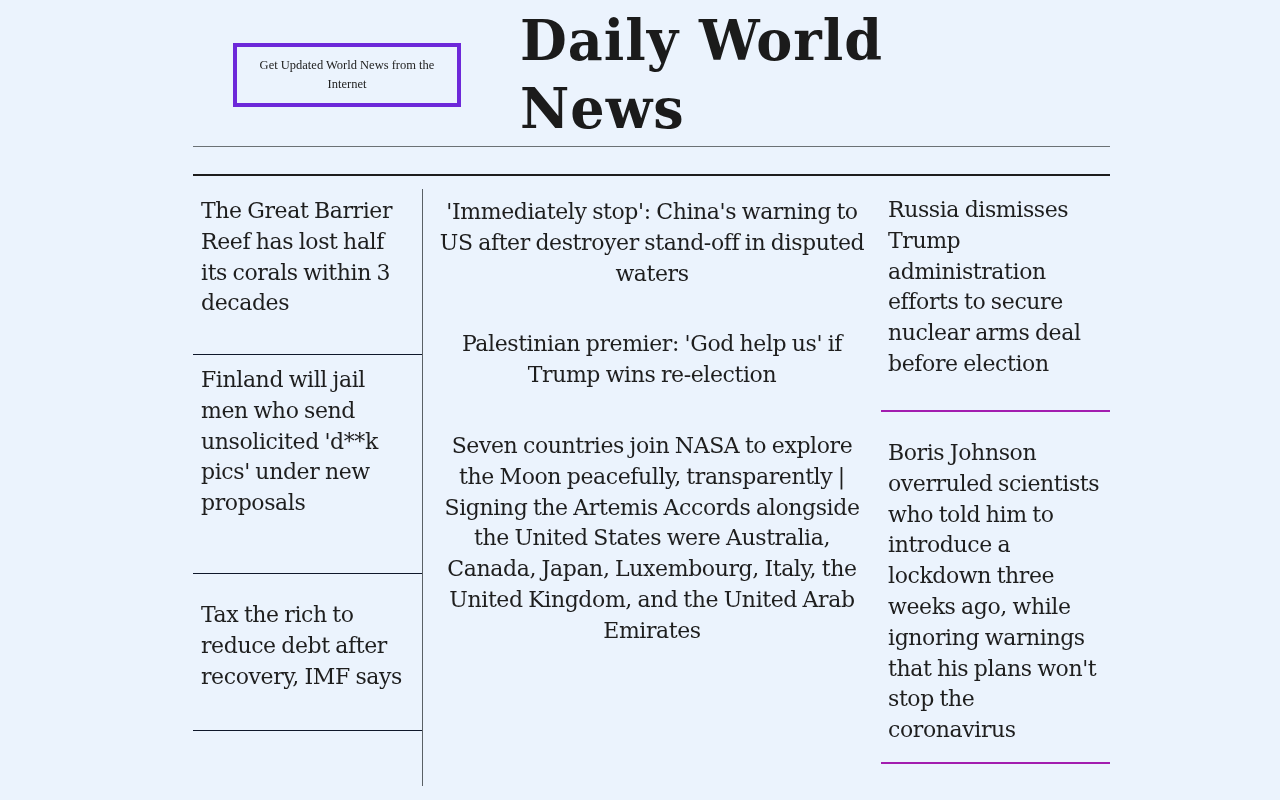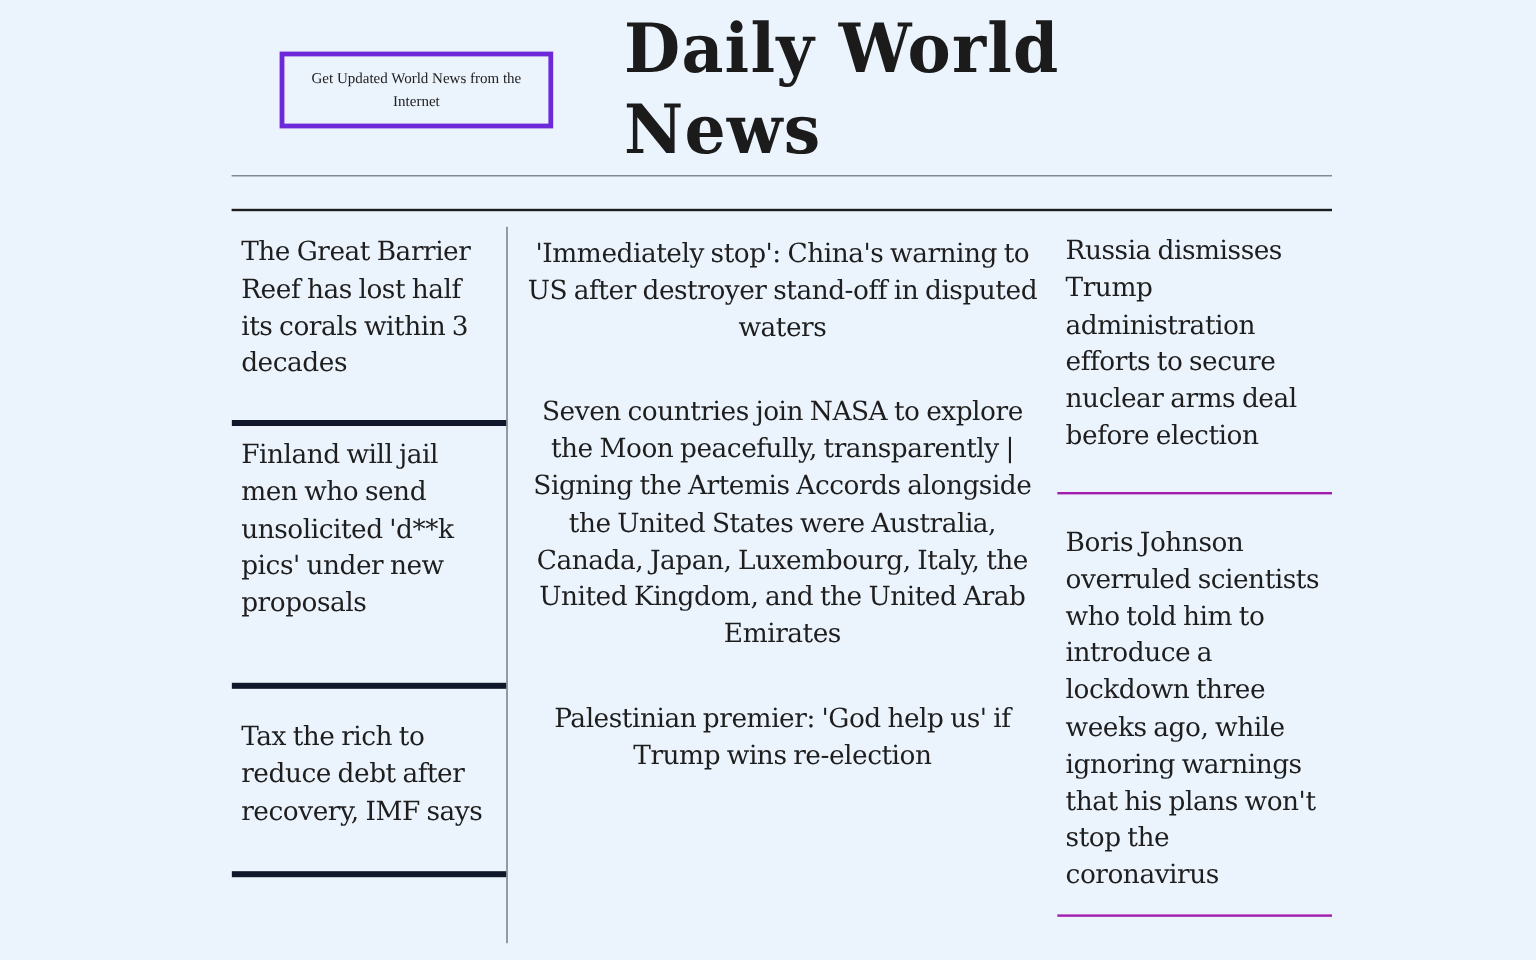--- a/index.html
+++ b/index.html
@@ -113,21 +113,21 @@
       font-size: 22px;
       line-height: 30.8px;
       color: #1e1e1e;
       cursor: pointer;
       letter-spacing: -0.4px;
       word-spacing: -1px;
     }
     .left-article {
       padding: 7px 10px 0 8px;
       box-sizing: border-box;
-      border-bottom: 5px solid #0f172a;
+      border-bottom: 1px solid #0f172a;
     }
     .left-article.a1 { height: 166px; }
     .left-article.a2 { height: 219px; padding-top: 10px; }
     .left-article.a3 { height: 157px; padding-top: 26px; }
     .left-article.a4 { border-bottom: none; padding-top: 26px; }
     .mid-article {
       padding: 8px 0 0 0;
       margin-bottom: 28px;
     }
     .mid-article + .mid-article { padding-top: 12px; }
@@ -161,24 +161,24 @@
     <div class="left-article a3">
       <div class="headline">Tax the rich to reduce debt after recovery, IMF says</div>
     </div>
   </div>
 
   <div class="col-mid">
     <div class="mid-article">
       <div class="headline">'Immediately stop': China's warning to US after destroyer stand-off in disputed waters</div>
     </div>
     <div class="mid-article">
-      <div class="headline">Seven countries join NASA to explore the Moon peacefully, transparently | Signing the Artemis Accords alongside the United States were Australia, Canada, Japan, Luxembourg, Italy, the United Kingdom, and the United Arab Emirates</div>
+      <div class="headline">Palestinian premier: 'God help us' if Trump wins re-election</div>
     </div>
     <div class="mid-article">
-      <div class="headline">Palestinian premier: 'God help us' if Trump wins re-election</div>
+      <div class="headline">Seven countries join NASA to explore the Moon peacefully, transparently | Signing the Artemis Accords alongside the United States were Australia, Canada, Japan, Luxembourg, Italy, the United Kingdom, and the United Arab Emirates</div>
     </div>
   </div>
 
   <div class="col-right">
     <div class="right-article r1">
       <div class="headline">Russia dismisses Trump administration efforts to secure nuclear arms deal before election</div>
     </div>
     <div class="right-article r2">
       <div class="headline">Boris Johnson overruled scientists who told him to introduce a lockdown three weeks ago, while ignoring warnings that his plans won't stop the coronavirus</div>
     </div>

